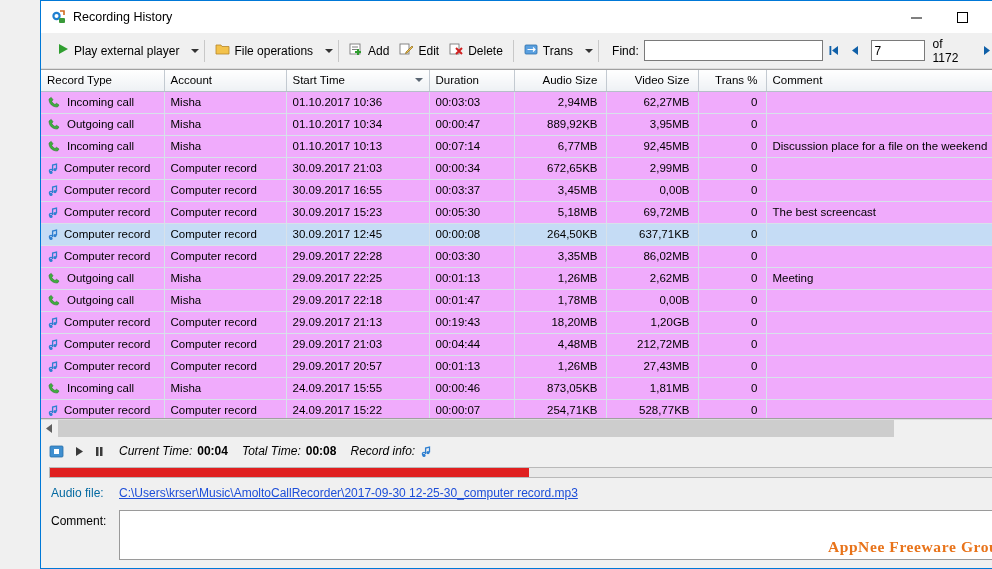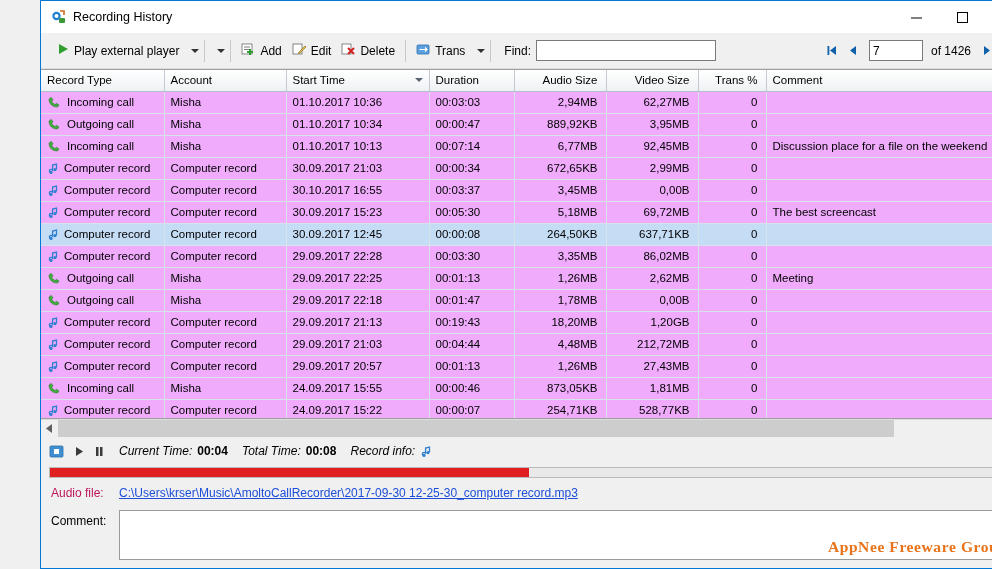--- a/index.html
+++ b/index.html
@@ -243,21 +243,21 @@
     position: absolute; left: 0; top: 0; bottom: 0;
     background: #e02020;
   }
   
   .files {
     padding: 6px 0 0 10px;
     font-size: 12px;
     flex: 0 0 auto;
   }
   .file-row { display: flex; align-items: center; height: 18px; }
-  .file-key { width: 68px; color: #be185d; }
+  .file-key { width: 68px; color: #0369a1; }
   .file-link { color: #1d4ed8; text-decoration: underline; }
   .comment-area {
     display: flex;
     padding: 8px 10px 0 10px;
     flex: 1 1 auto;
   }
   .comment-label { width: 68px; padding-top: 4px; font-size: 12px; }
   .comment-box {
     flex: 1 1 auto;
     border: 1px solid #9a9a9a;
@@ -319,20 +319,28 @@
         <svg width="14" height="14" viewBox="0 0 14 14">
             <polygon points="3,2 12,7 3,12" fill="#2f9e2f"></polygon>
           </svg>
       </span>
       <span class="lbl">Play external player</span>
     </div>
     <div class="caret"></div>
 
     <div class="tb-sep"></div>
 
+    <div class="tb-item">
+      <span>
+        <svg width="15" height="14" viewBox="0 0 15 14">
+          <path d="M1 3 L6 3 L7 4.5 L14 4.5 L14 12 L1 12 Z" fill="#f3c24b" stroke="#b5862a" stroke-width="0.8"></path>
+        </svg>
+      </span>
+      <span class="lbl">File operations</span>
+    </div>
     <div class="caret"></div>
 
     <div class="tb-sep"></div>
 
     <div class="tb-item">
       <span>
         <svg width="15" height="14" viewBox="0 0 15 14">
           <rect x="1" y="2" width="10" height="10" fill="#fff" stroke="#7a7a7a" stroke-width="0.9"></rect>
           <line x1="3" y1="5" x2="9" y2="5" stroke="#5a5a5a" stroke-width="0.8"></line>
           <line x1="3" y1="7.5" x2="9" y2="7.5" stroke="#5a5a5a" stroke-width="0.8"></line>
@@ -386,21 +394,21 @@
             <polygon points="11,2 11,11 5,6.5" fill="#1060a8"></polygon>
             <rect x="2.5" y="2" width="1.8" height="9" fill="#1060a8"></rect>
           </svg>
       </div>
       <div class="nav-btn">
         <svg width="13" height="13" viewBox="0 0 13 13">
             <polygon points="9,2 9,11 3,6.5" fill="#1060a8"></polygon>
           </svg>
       </div>
       <input class="page-input" type="text" value="7" style="">
-      <span class="of-text">of 1426</span>
+      <span class="of-text">of 1172</span>
       <div class="nav-btn">
         <svg width="13" height="13" viewBox="0 0 13 13">
             <polygon points="4,2 4,11 10,6.5" fill="#1060a8"></polygon>
           </svg>
       </div>
       <div class="nav-btn">
         <svg width="13" height="13" viewBox="0 0 13 13">
             <polygon points="2,2 2,11 8,6.5" fill="#1060a8"></polygon>
             <rect x="8.8" y="2" width="1.8" height="9" fill="#1060a8"></rect>
           </svg>
@@ -519,21 +527,21 @@
                     <svg width="11" height="13" viewBox="0 0 11 13">
                       <path d="M4 10.5 A1.6 1.6 0 1 1 5.6 9 L5.6 3 L9.5 2 L9.5 7.2" fill="none" stroke="#2f7fd0" stroke-width="1.3"></path>
                       <circle cx="8" cy="7.6" r="1.6" fill="#2f7fd0"></circle>
                       <circle cx="4" cy="10.4" r="1.6" fill="#2f7fd0"></circle>
                     </svg>
                   </span>
                   <span>Computer record</span>
                 </span>
               </td>
               <td>Computer record</td>
-              <td>30.10.2017 16:55</td>
+              <td>30.09.2017 16:55</td>
               <td>00:03:37</td>
               <td class="num">3,45MB</td>
               <td class="num">0,00B</td>
               <td class="num">0</td>
               <td></td>
             </tr>
             <tr class="row">
               <td>
                 <span class="type-cell">
                   <span class="ic">

